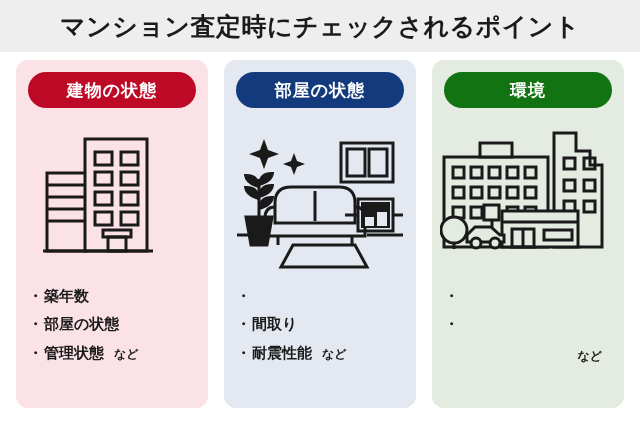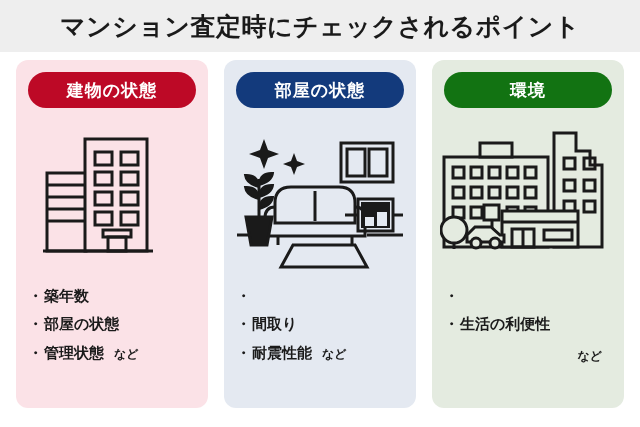--- a/index.html
+++ b/index.html
@@ -307,20 +307,19 @@
           </g>
         </svg>
       </div>
 
       <div class="list">
         <div class="bullet">
           <span class="dot">・</span>
         </div>
         <div class="bullet">
           <span class="dot">・</span>
-          <span>生活の利便性</span>
         </div>
         <div class="nado-line">など</div>
       </div>
     </div>
 
   </div>
 </div>
 
 </body></html>

